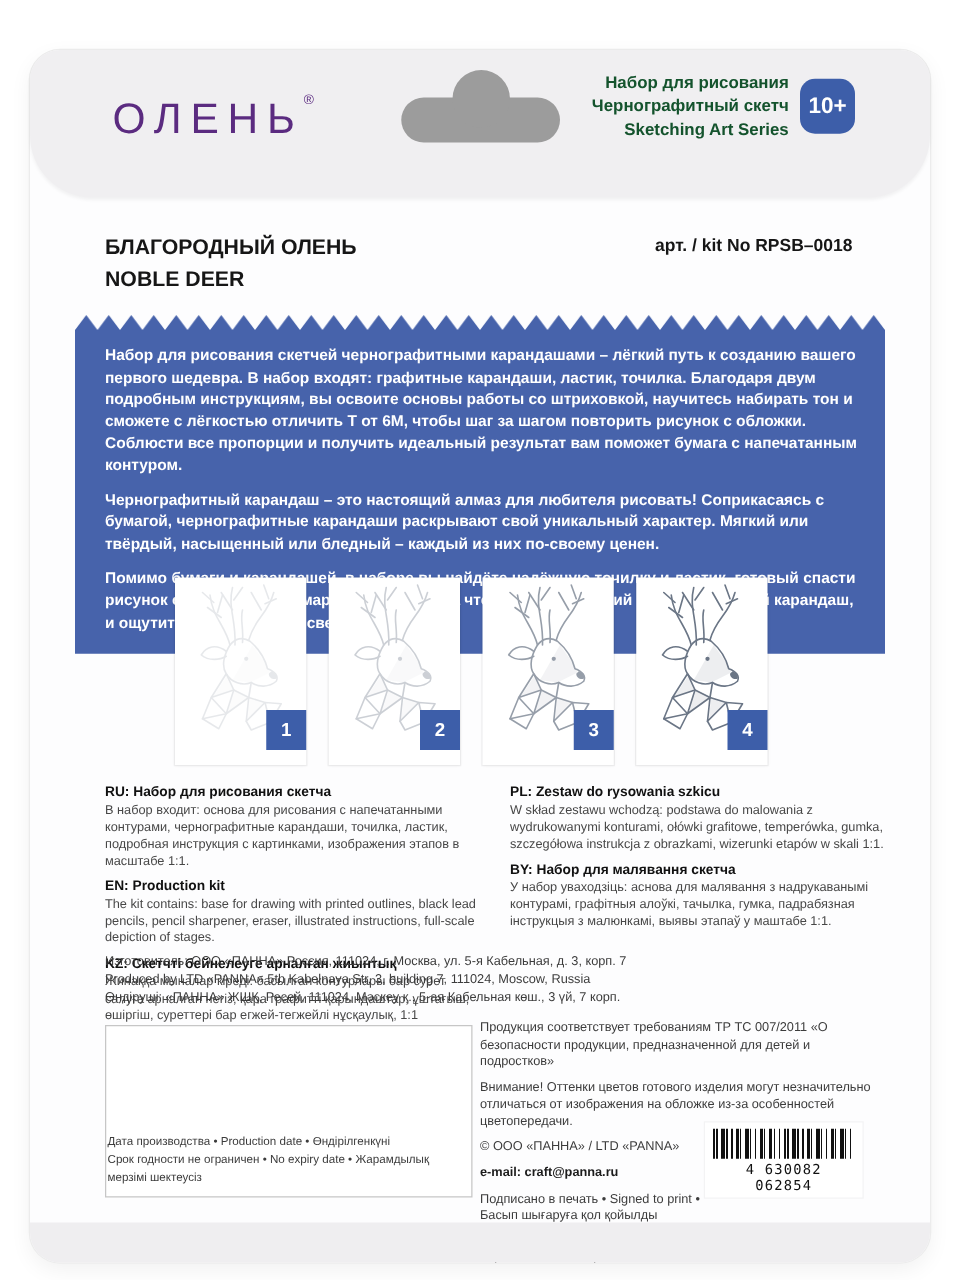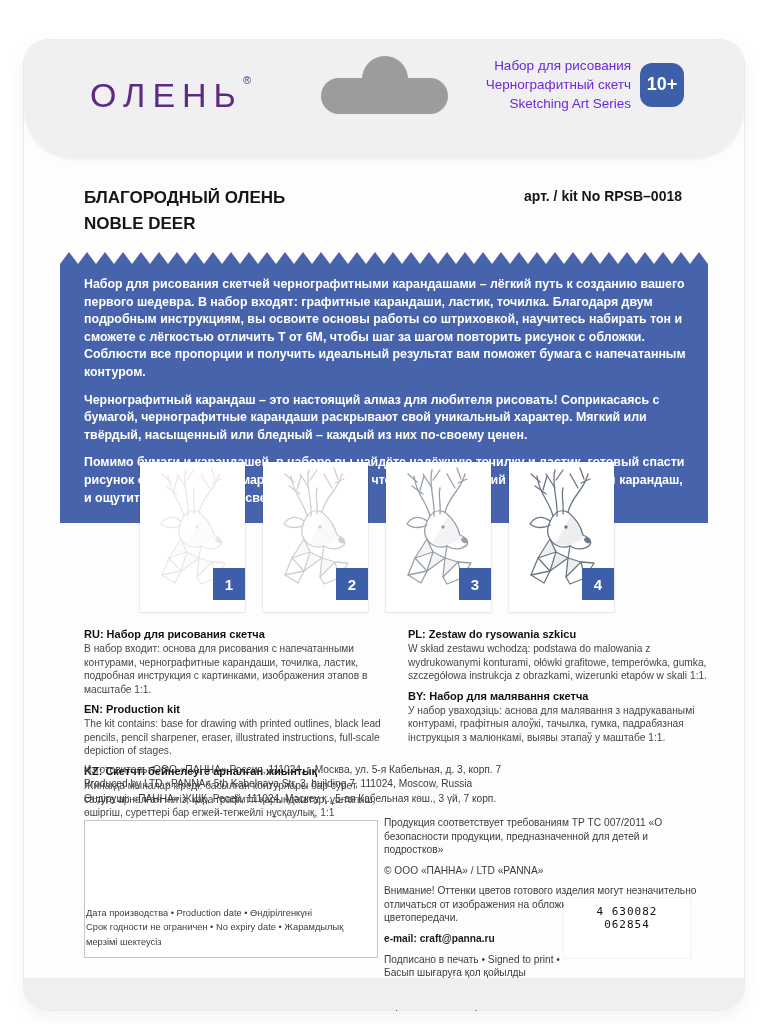--- a/index.html
+++ b/index.html
@@ -28,21 +28,21 @@
     position:absolute;left:297px;top:38px;width:127px;height:36px;
     background:#9c9c9c;border-radius:18px;
   }
   .hangtab::before{
     content:"";position:absolute;left:50%;top:-22px;margin-left:-23px;
     width:46px;height:46px;border-radius:50%;background:#9c9c9c;
   }
   .hdr-right{
     position:absolute;right:60px;top:16px;display:flex;align-items:center;gap:9px;
   }
-  .hdr-lines{text-align:right;font-size:13.5px;font-weight:normal;line-height:1.42;color:#6d28d9;}
+  .hdr-lines{text-align:right;font-size:13.5px;font-weight:bold;line-height:1.42;color:#14532d;}
   .age-badge{
     width:44px;height:44px;background:#3d5ea9;border-radius:12px;color:#fff;
     font-size:18px;font-weight:bold;display:flex;align-items:center;justify-content:center;
   }
   
   .title{position:absolute;left:60px;top:145px;font-size:17px;font-weight:bold;color:#161616;line-height:1.5;}
   .sku{position:absolute;right:62px;top:148px;font-size:14px;font-weight:bold;color:#161616;}
   
   .bluebox{position:absolute;left:36px;top:212px;width:648px;}
   .zigzag{display:block;width:100%;height:12px;}
@@ -82,21 +82,21 @@
     border:1px solid #c6c6c6;display:flex;align-items:flex-end;box-sizing:border-box;padding:8px 1px;
   }
   .prod-box div{font-size:9.3px;color:#3c3c3c;line-height:1.55;}
   .right-col{position:absolute;left:360px;top:776px;width:314px;font-size:10.2px;color:#3c3c3c;line-height:1.33;}
   .right-col .item{margin-bottom:7px;}
   .right-col .bold{font-weight:bold;color:#1c1c1c;}
   .signed-block{width:178px;}
   .edition-line{margin-top:6px;}
   .barcode-box{
     position:absolute;left:540px;top:858px;width:126px;height:60px;background:#ffffff;
-    display:flex;justify-content:center;padding:5px 6px 3px 6px;box-sizing:border-box;
+    display:flex;flex-direction:column;justify-content:center;padding:5px 6px 3px 6px;box-sizing:border-box;
     box-shadow:0 0 0 1px rgba(0,0,0,.04);
   }
   .bars{
     height:34px;
     background:repeating-linear-gradient(90deg,
       #111 0 2px,#fff 2px 3px,#111 3px 4px,#fff 4px 7px,
       #111 7px 10px,#fff 10px 11px,#111 11px 12px,#fff 12px 15px,
       #111 15px 16px,#fff 16px 19px);
   }
   .digits{font-family:"DejaVu Sans Mono","Liberation Mono",monospace;font-size:11px;color:#111;
@@ -239,22 +239,22 @@
 
   <div class="prod-box">
     <div>
       <div>Дата производства • Production date • Өндірілгенкүні</div>
       <div>Срок годности не ограничен • No expiry date • Жарамдылық мерзімі шектеусіз</div>
     </div>
   </div>
 
   <div class="right-col">
     <div class="item">Продукция соответствует требованиям ТР ТС 007/2011 «О безопасности продукции, предназначенной для детей и подростков»</div>
+    <div class="item">Внимание! Оттенки цветов готового изделия могут незначительно отличаться от изображения на обложке из-за особенностей цветопередачи.</div>
     <div class="item">© ООО «ПАННА» / LTD «PANNA»</div>
-    <div class="item">Внимание! Оттенки цветов готового изделия могут незначительно отличаться от изображения на обложке из-за особенностей цветопередачи.</div>
     <div class="item bold">e-mail: craft@panna.ru</div>
     <div class="signed-block">
       <div>Подписано в печать • Signed to print • Басып шығаруға қол қойылды</div>
       <div class="bold">01.09.2020</div>
       <div class="edition-line">
         <span>Тираж • Edition • Таралым</span>
         <span class="bold">1000</span>
       </div>
     </div>
   </div>

